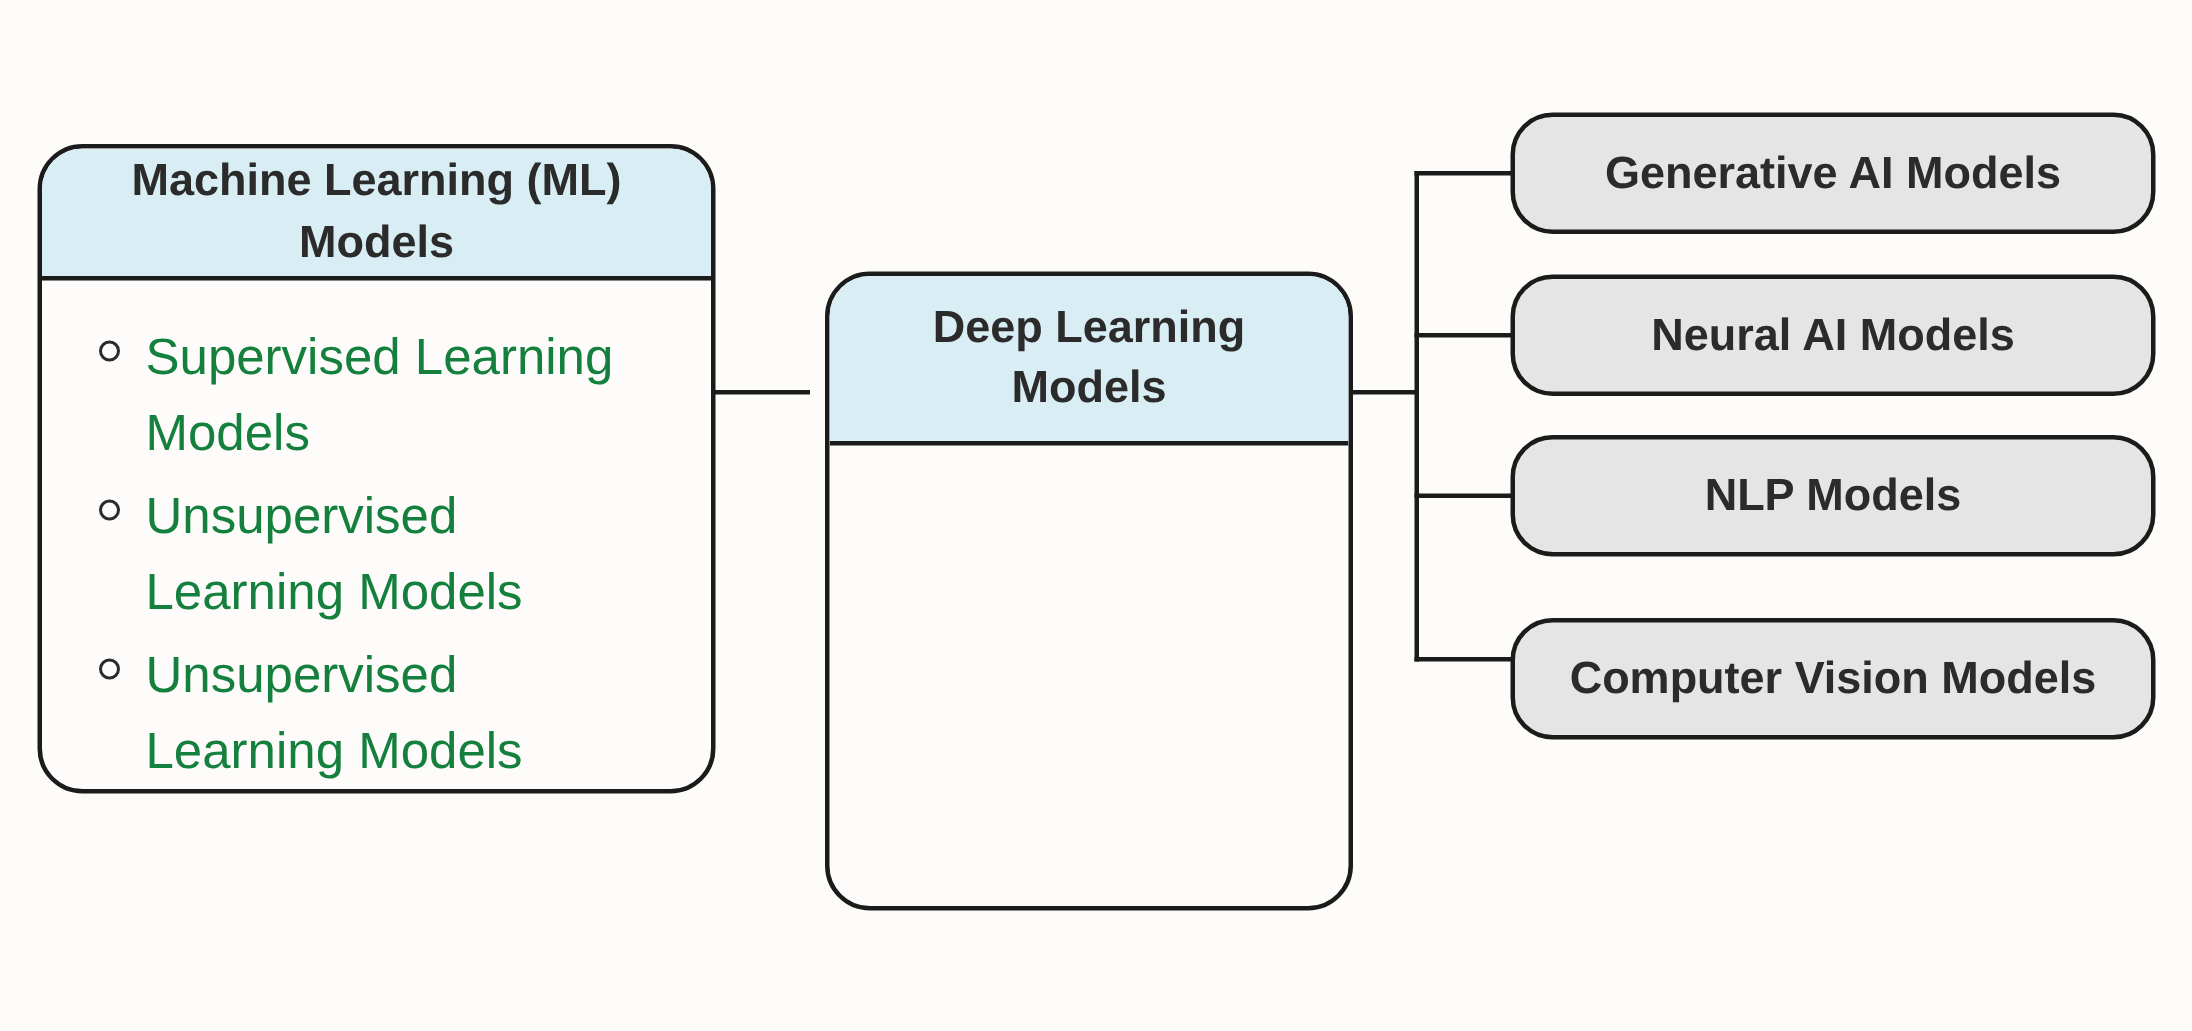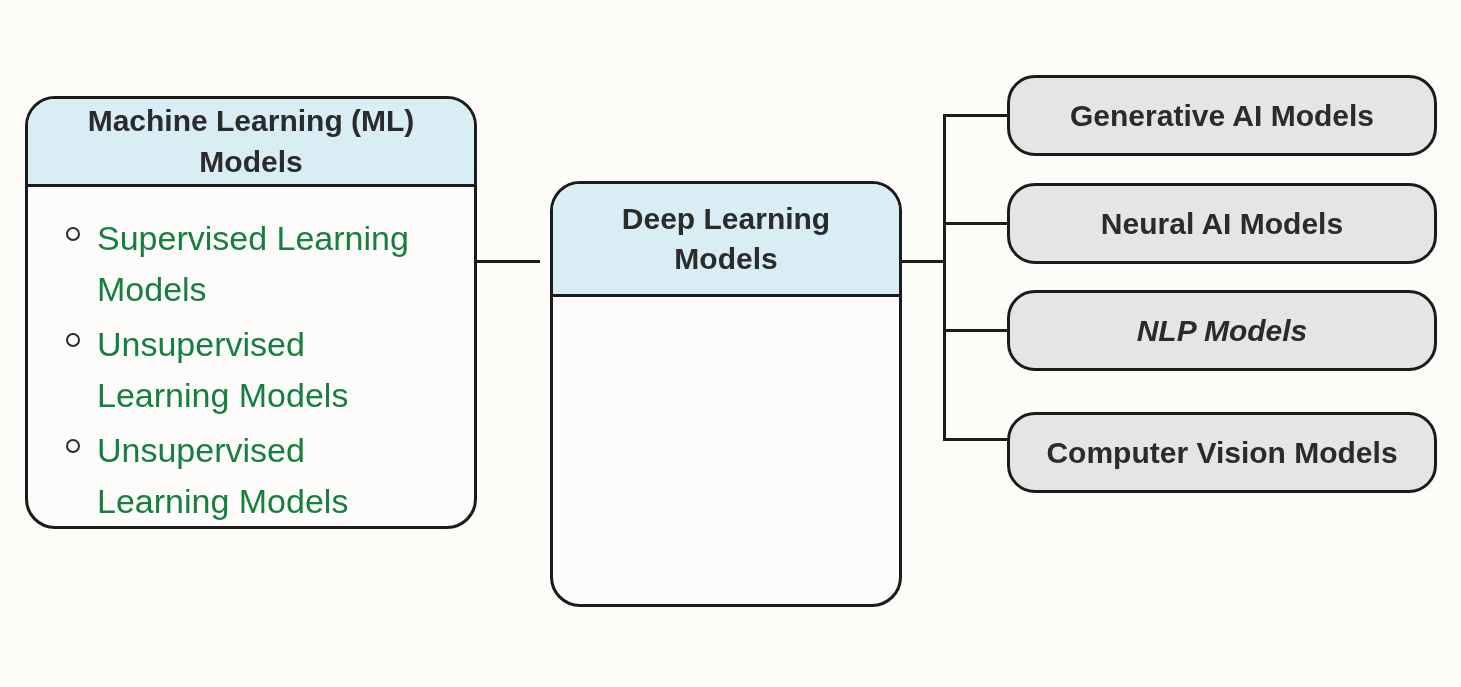--- a/index.html
+++ b/index.html
@@ -102,21 +102,21 @@
     box-sizing: border-box;
     display: flex;
     align-items: center;
     justify-content: center;
     font-weight: bold;
     font-size: 30px;
     color: #2b2b2b;
   }
   .leaf-1 { top: 75px;  }
   .leaf-2 { top: 183px; }
-  .leaf-3 { top: 290px; font-style: italic; }
+  .leaf-3 { top: 290px; }
   .leaf-4 { top: 412px; }
 </style>
 </head>
 <body>
 
 <div class="canvas">
 
   <div class="line h" style="left:476px; top:260px; width:64px;"></div>
   <div class="line h" style="left:887px; top:260px; width:58px;"></div>
   <div class="line v" style="left:943px; top:114px; height:327px;"></div>

